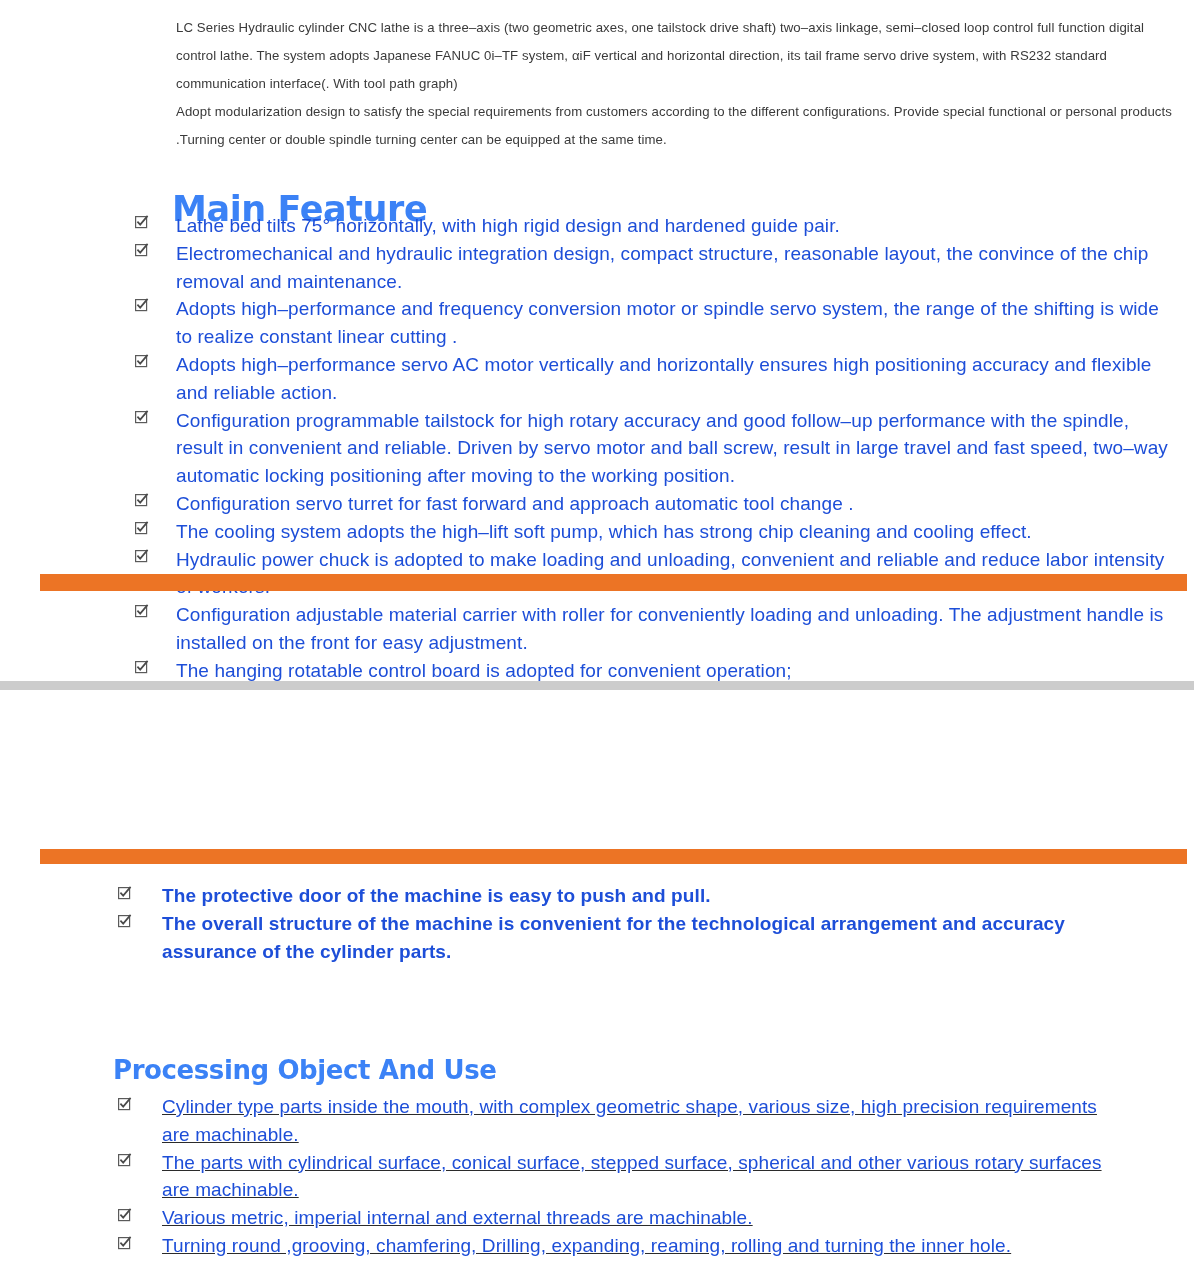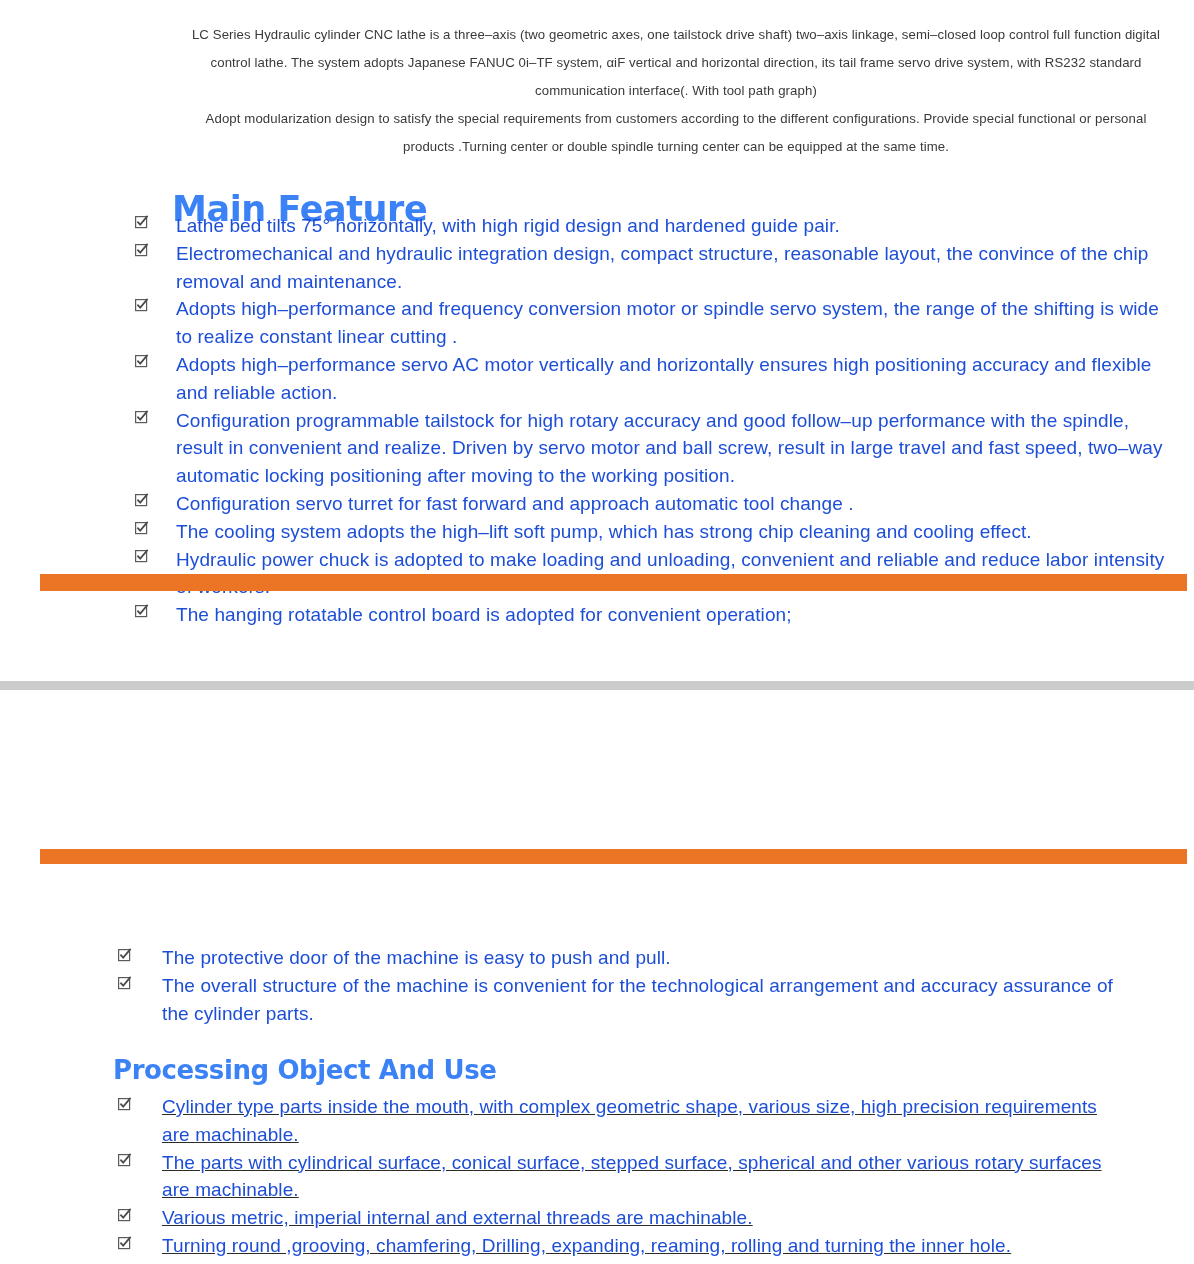--- a/index.html
+++ b/index.html
@@ -21,22 +21,21 @@
   .intro-block {
     position: absolute;
     left: 176px;
     width: 1000px;
     font-size: 13.2px;
     line-height: 28px;
     color: #3a3a3a;
     letter-spacing: 0.1px;
   }
   .intro-block p {
-    margin: 7px;
-    text-align: center;
+    margin: 0;
   }
   #intro-a { top: 14px; }
   #intro-b { top: 98px; }
 
   
   .section-heading {
     position: absolute;
     font-family: "DejaVu Sans", sans-serif;
     font-weight: bold;
     color: #3b82f6;
@@ -89,22 +88,23 @@
     top: 212px;
     width: 1045px;
   }
   #list-main-feature .check-item { min-height: 27.8px; }
   #list-main-feature .check-icon { top: 3px; }
   #list-main-feature .check-text { padding-left: 41px; }
 
   
   #list-secondary {
     left: 118px;
-    top: 944px;
+    top: 882px;
     width: 1000px;
+    font-weight: bold;
   }
   #list-secondary .check-item { min-height: 28px; }
   #list-secondary .check-icon { top: 4px; }
   #list-secondary .check-text { padding-left: 44px; }
 
   
   #list-processing {
     left: 118px;
     top: 1093px;
     width: 1000px;
@@ -199,21 +199,21 @@
     </span>
     <span class="check-text">Adopts high–performance servo AC motor vertically and horizontally ensures high positioning accuracy and flexible and reliable action.</span>
   </li>
   <li class="check-item">
     <span class="check-icon">
       <svg width="14" height="14" viewBox="0 0 14 14" aria-hidden="true">
         <rect x="0.6" y="1.6" width="11" height="11" fill="#ffffff" stroke="#5a5a5a" stroke-width="1.2"></rect>
         <path d="M2.4 6.6 L5.2 9.6 L12.6 0.9" fill="none" stroke="#4a4a4a" stroke-width="1.7"></path>
       </svg>
     </span>
-    <span class="check-text">Configuration  programmable tailstock for high rotary accuracy and good follow–up performance with the spindle, result in convenient and realize. Driven by servo motor and ball screw,  result in large travel and fast speed, two–way automatic locking positioning after moving to the working position.</span>
+    <span class="check-text">Configuration  programmable tailstock for high rotary accuracy and good follow–up performance with the spindle, result in convenient and reliable. Driven by servo motor and ball screw,  result in large travel and fast speed, two–way automatic locking positioning after moving to the working position.</span>
   </li>
   <li class="check-item">
     <span class="check-icon">
       <svg width="14" height="14" viewBox="0 0 14 14" aria-hidden="true">
         <rect x="0.6" y="1.6" width="11" height="11" fill="#ffffff" stroke="#5a5a5a" stroke-width="1.2"></rect>
         <path d="M2.4 6.6 L5.2 9.6 L12.6 0.9" fill="none" stroke="#4a4a4a" stroke-width="1.7"></path>
       </svg>
     </span>
     <span class="check-text">Configuration  servo turret for  fast forward and approach  automatic tool change .</span>
   </li>
@@ -227,20 +227,29 @@
     <span class="check-text">The cooling system adopts the high–lift soft pump, which has strong chip cleaning and cooling effect.</span>
   </li>
   <li class="check-item">
     <span class="check-icon">
       <svg width="14" height="14" viewBox="0 0 14 14" aria-hidden="true">
         <rect x="0.6" y="1.6" width="11" height="11" fill="#ffffff" stroke="#5a5a5a" stroke-width="1.2"></rect>
         <path d="M2.4 6.6 L5.2 9.6 L12.6 0.9" fill="none" stroke="#4a4a4a" stroke-width="1.7"></path>
       </svg>
     </span>
     <span class="check-text">Hydraulic power chuck is adopted to make loading and unloading, convenient and reliable and reduce labor intensity of workers.</span>
+  </li>
+  <li class="check-item">
+    <span class="check-icon">
+      <svg width="14" height="14" viewBox="0 0 14 14" aria-hidden="true">
+        <rect x="0.6" y="1.6" width="11" height="11" fill="#ffffff" stroke="#5a5a5a" stroke-width="1.2"></rect>
+        <path d="M2.4 6.6 L5.2 9.6 L12.6 0.9" fill="none" stroke="#4a4a4a" stroke-width="1.7"></path>
+      </svg>
+    </span>
+    <span class="check-text">Configuration adjustable material carrier with roller for conveniently loading and unloading. The adjustment handle is installed on the front for easy adjustment.</span>
   </li>
   <li class="check-item">
     <span class="check-icon">
       <svg width="14" height="14" viewBox="0 0 14 14" aria-hidden="true">
         <rect x="0.6" y="1.6" width="11" height="11" fill="#ffffff" stroke="#5a5a5a" stroke-width="1.2"></rect>
         <path d="M2.4 6.6 L5.2 9.6 L12.6 0.9" fill="none" stroke="#4a4a4a" stroke-width="1.7"></path>
       </svg>
     </span>
     <span class="check-text">The hanging rotatable control board is adopted for convenient operation;</span>
   </li>

